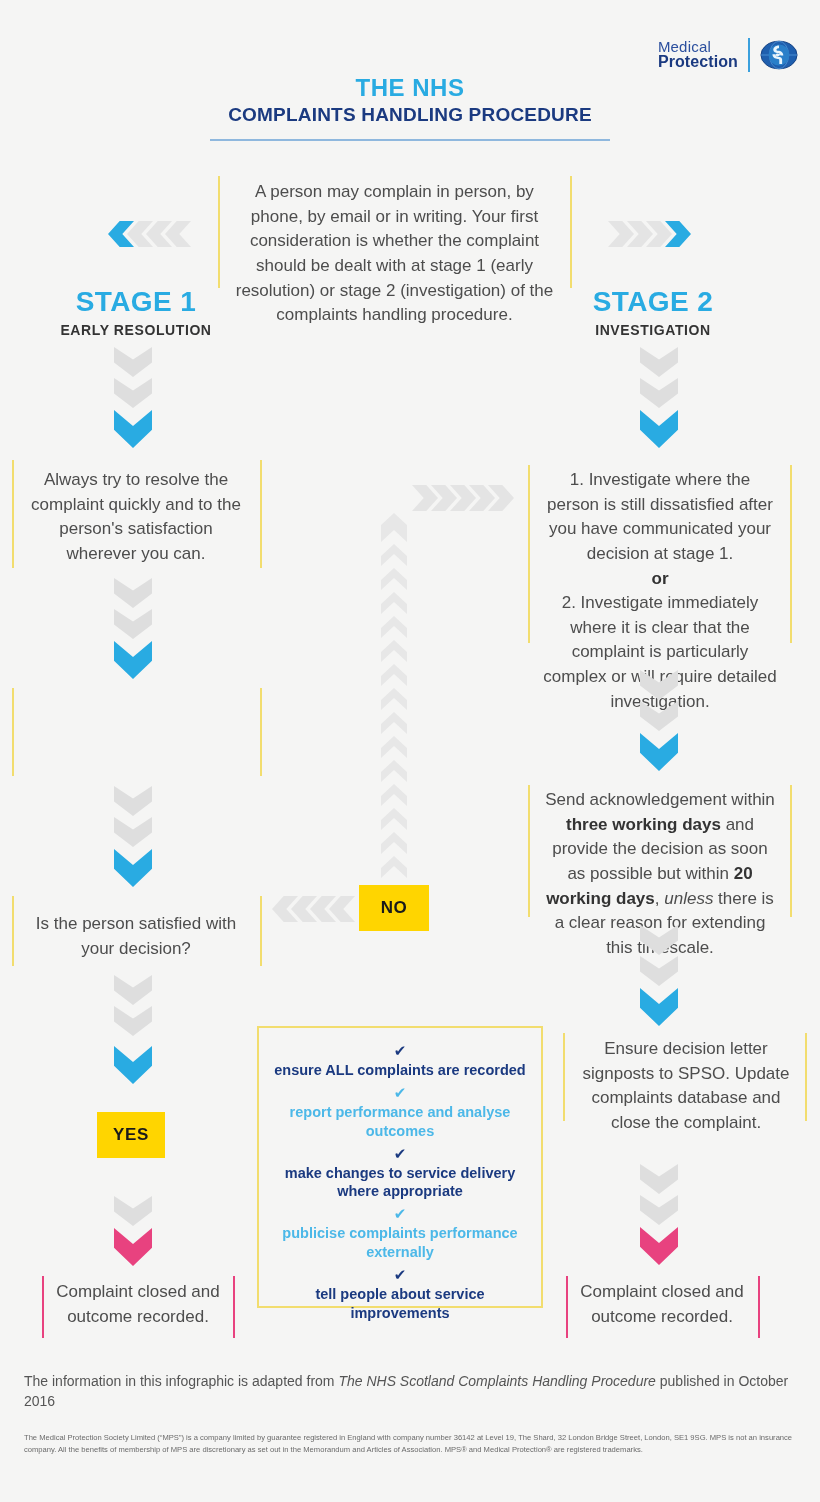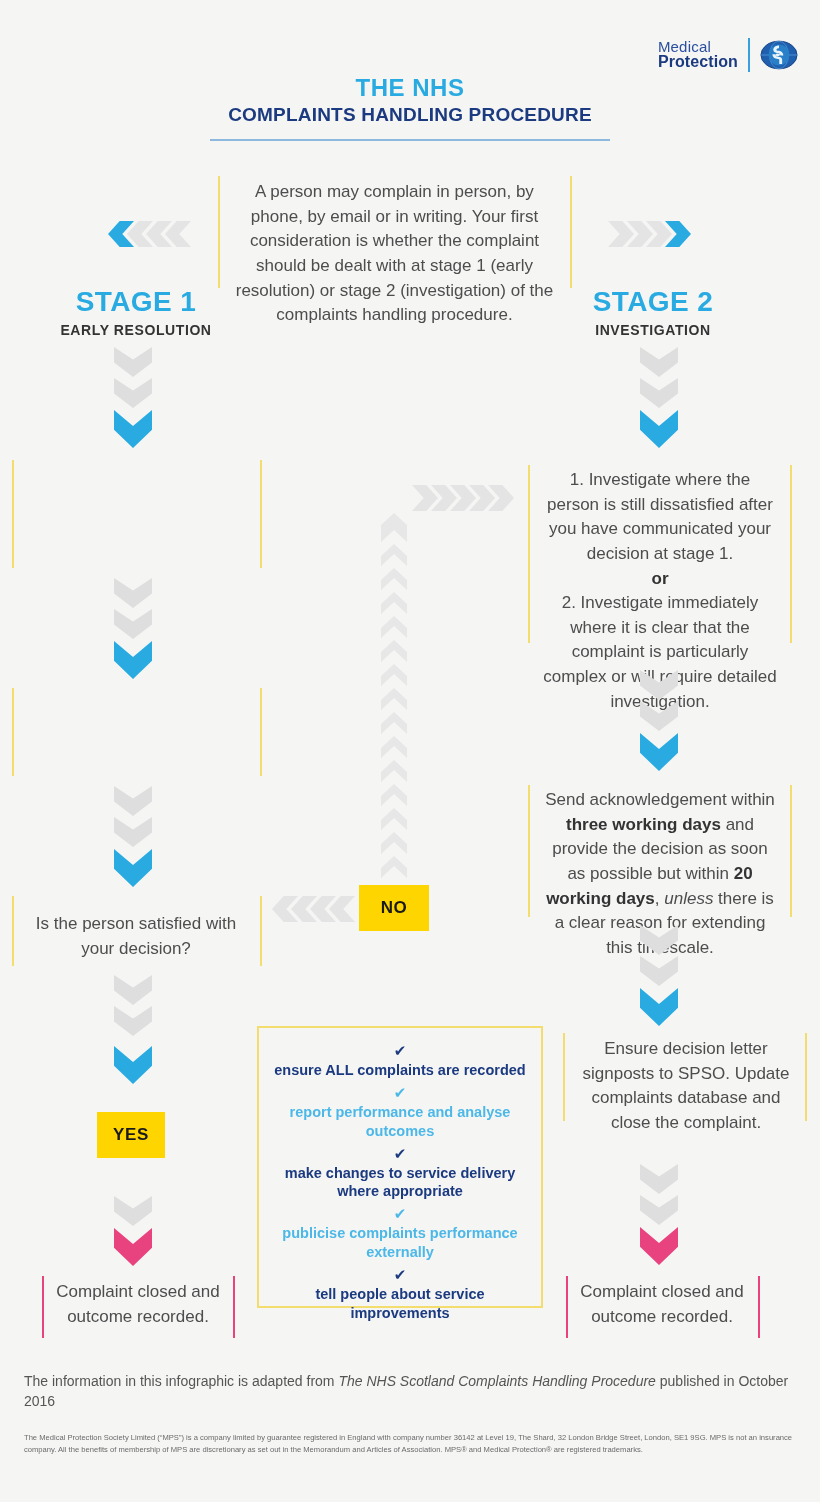--- a/index.html
+++ b/index.html
@@ -134,20 +134,21 @@
     <div class="stg-s">INVESTIGATION</div>
   </div>
 
   <div>
     <div class="chev" style="left:114px; top:347px;"></div>
     <div class="chev" style="left:114px; top:378px;"></div>
     <div class="chev blue" style="left:114px; top:410px; height:38px;"></div>
   </div>
   <div class="vr" style="left:12px; top:460px; height:108px;"></div>
   <div class="vr" style="left:260px; top:460px; height:108px;"></div>
+  <div class="tb" style="left:26px; top:468px; width:220px;">Always try to resolve the complaint quickly and to the person's satisfaction wherever you can.</div>
 
   <div>
     <div class="chev" style="left:114px; top:578px;"></div>
     <div class="chev" style="left:114px; top:609px;"></div>
     <div class="chev blue" style="left:114px; top:641px; height:38px;"></div>
   </div>
   <div class="vr" style="left:12px; top:688px; height:88px;"></div>
   <div class="vr" style="left:260px; top:688px; height:88px;"></div>
 
   <div>

